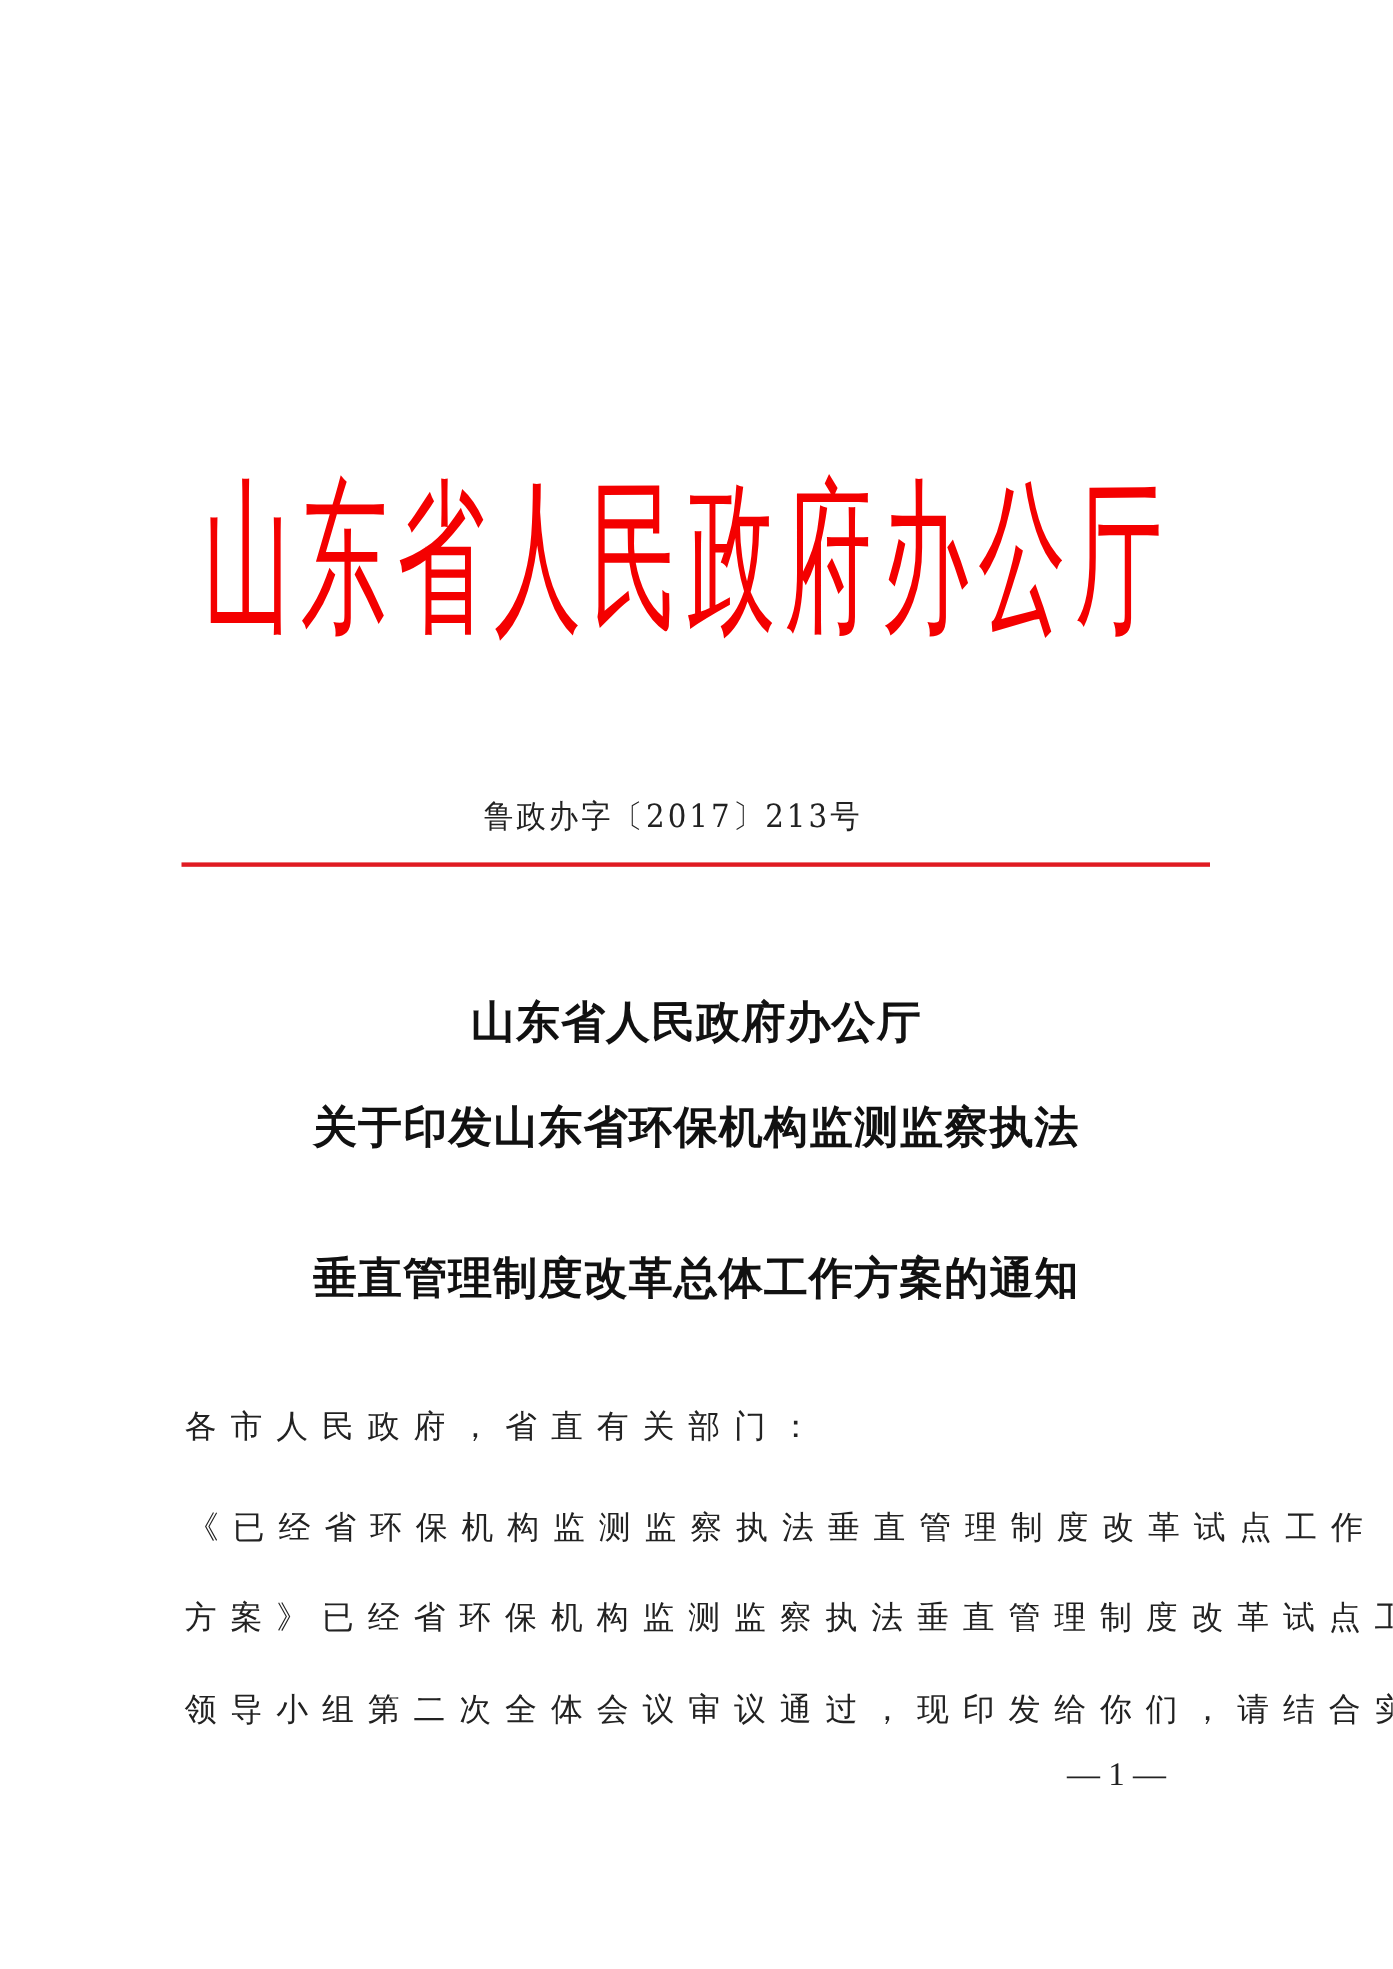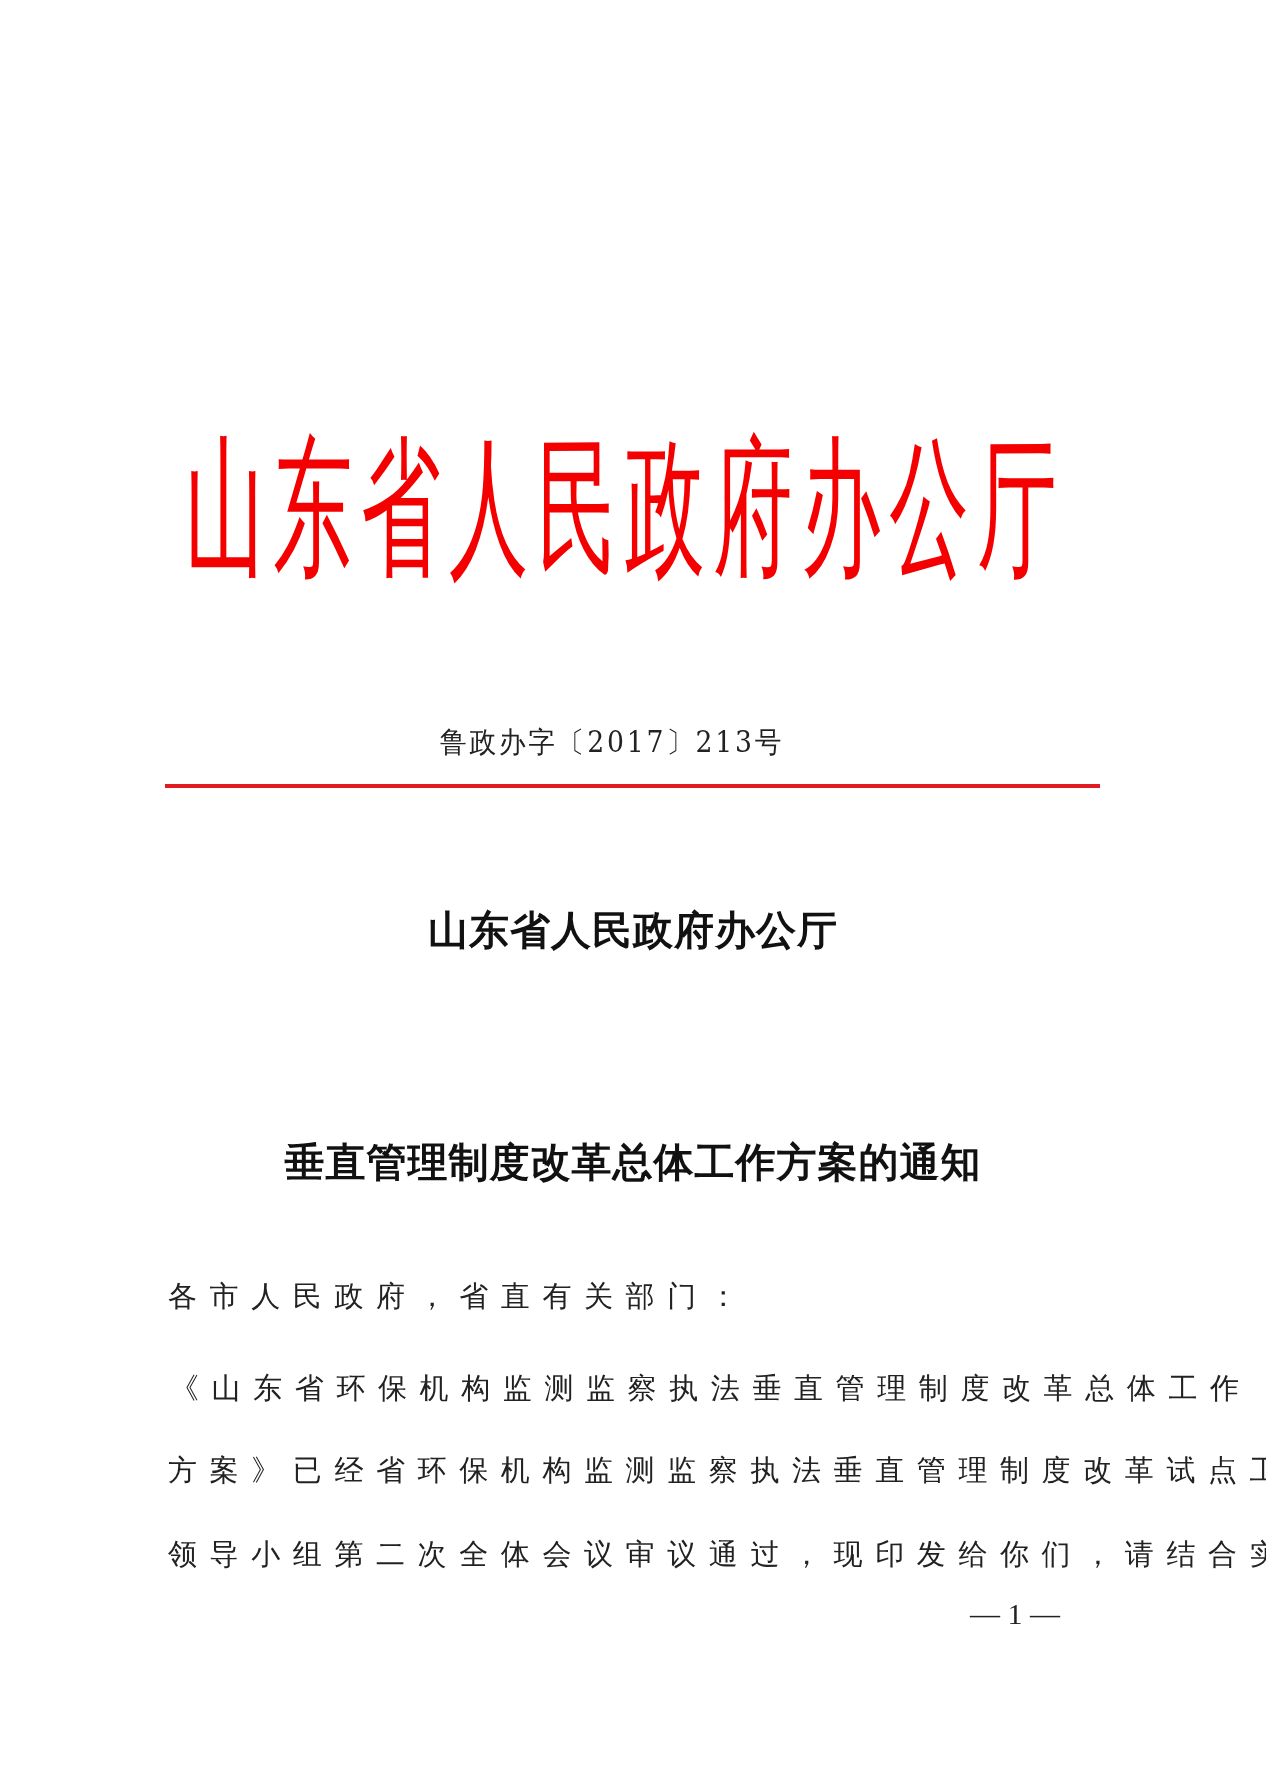--- a/index.html
+++ b/index.html
@@ -52,23 +52,24 @@
 
   <div class="red-title-wrap">
     <span>山东省人民政府办公厅</span>
   </div>
 
   <div class="doc-number">鲁政办字〔2017〕213号</div>
 
   <div class="red-rule"></div>
 
   <div class="heading h1">山东省人民政府办公厅</div>
+  <div class="heading h2">关于印发山东省环保机构监测监察执法</div>
   <div class="heading h3">垂直管理制度改革总体工作方案的通知</div>
 
   <div class="body-line l0">各市人民政府，省直有关部门：</div>
   <div class="body-line l1" style="padding-left:2px;">
-    <span>《山东省环保机构监测监察执法垂直管理制度改革总体工作</span>
+    <span>《已经省环保机构监测监察执法垂直管理制度改革试点工作</span>
   </div>
   <div class="body-line l2">方案》已经省环保机构监测监察执法垂直管理制度改革试点工作</div>
   <div class="body-line l3">领导小组第二次全体会议审议通过，现印发给你们，请结合实际</div>
 
   <div class="page-number">— 1 —</div>
 </div>
 
 </body></html>

